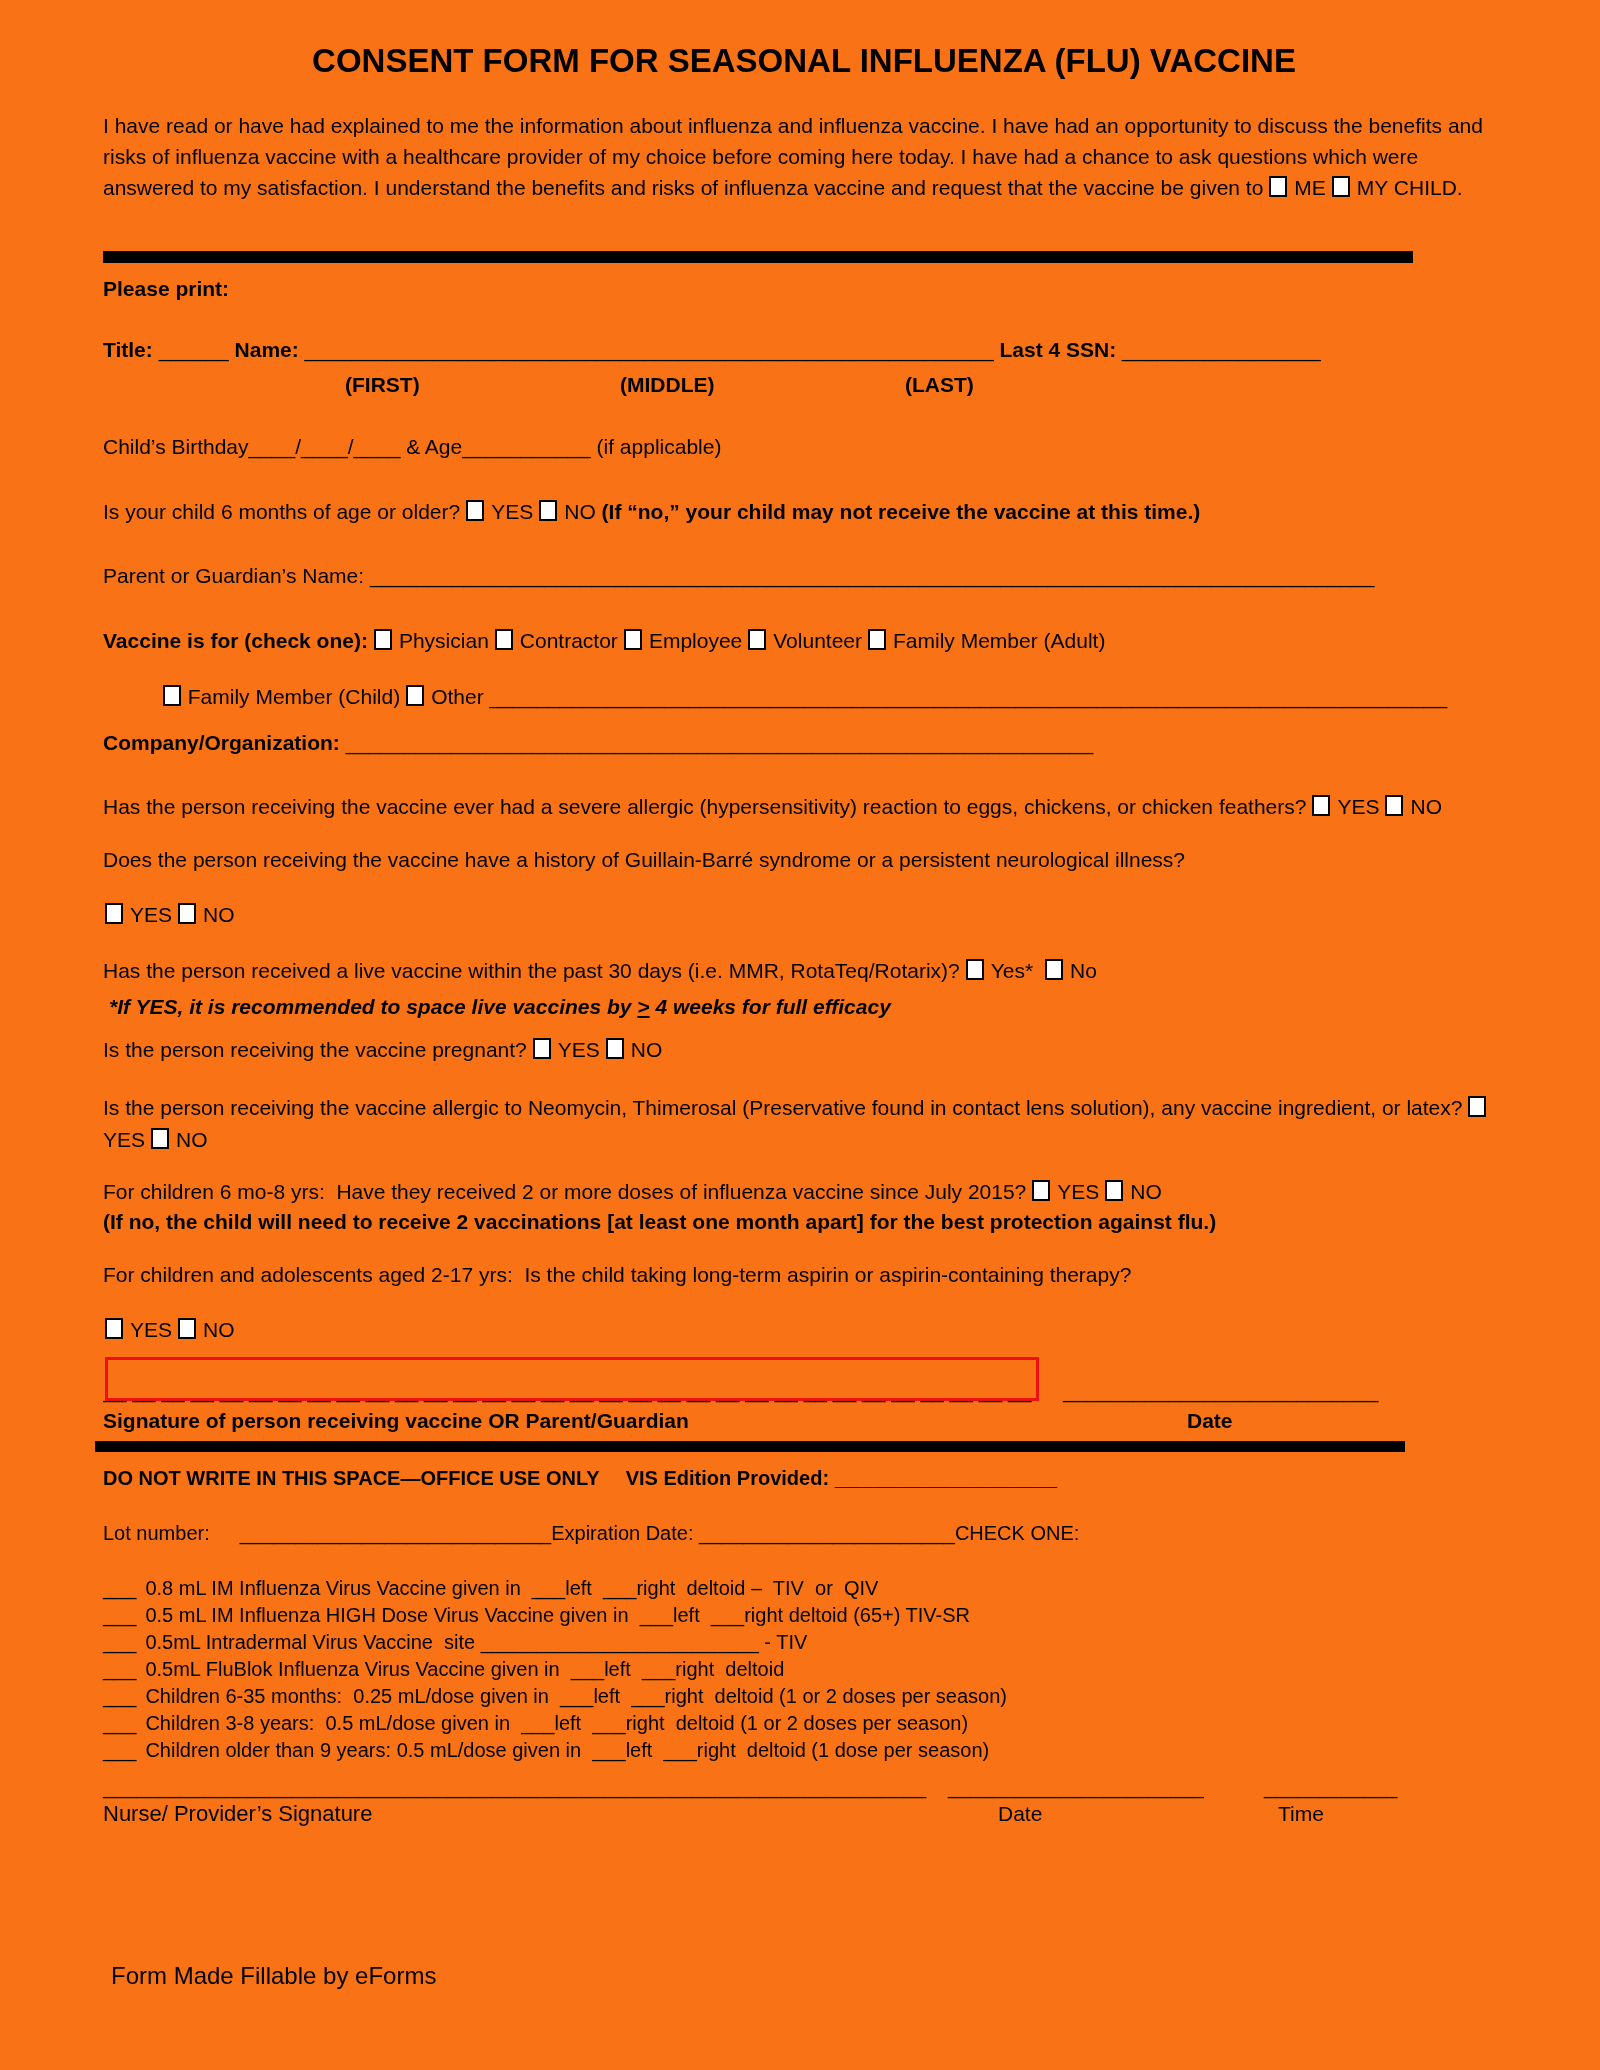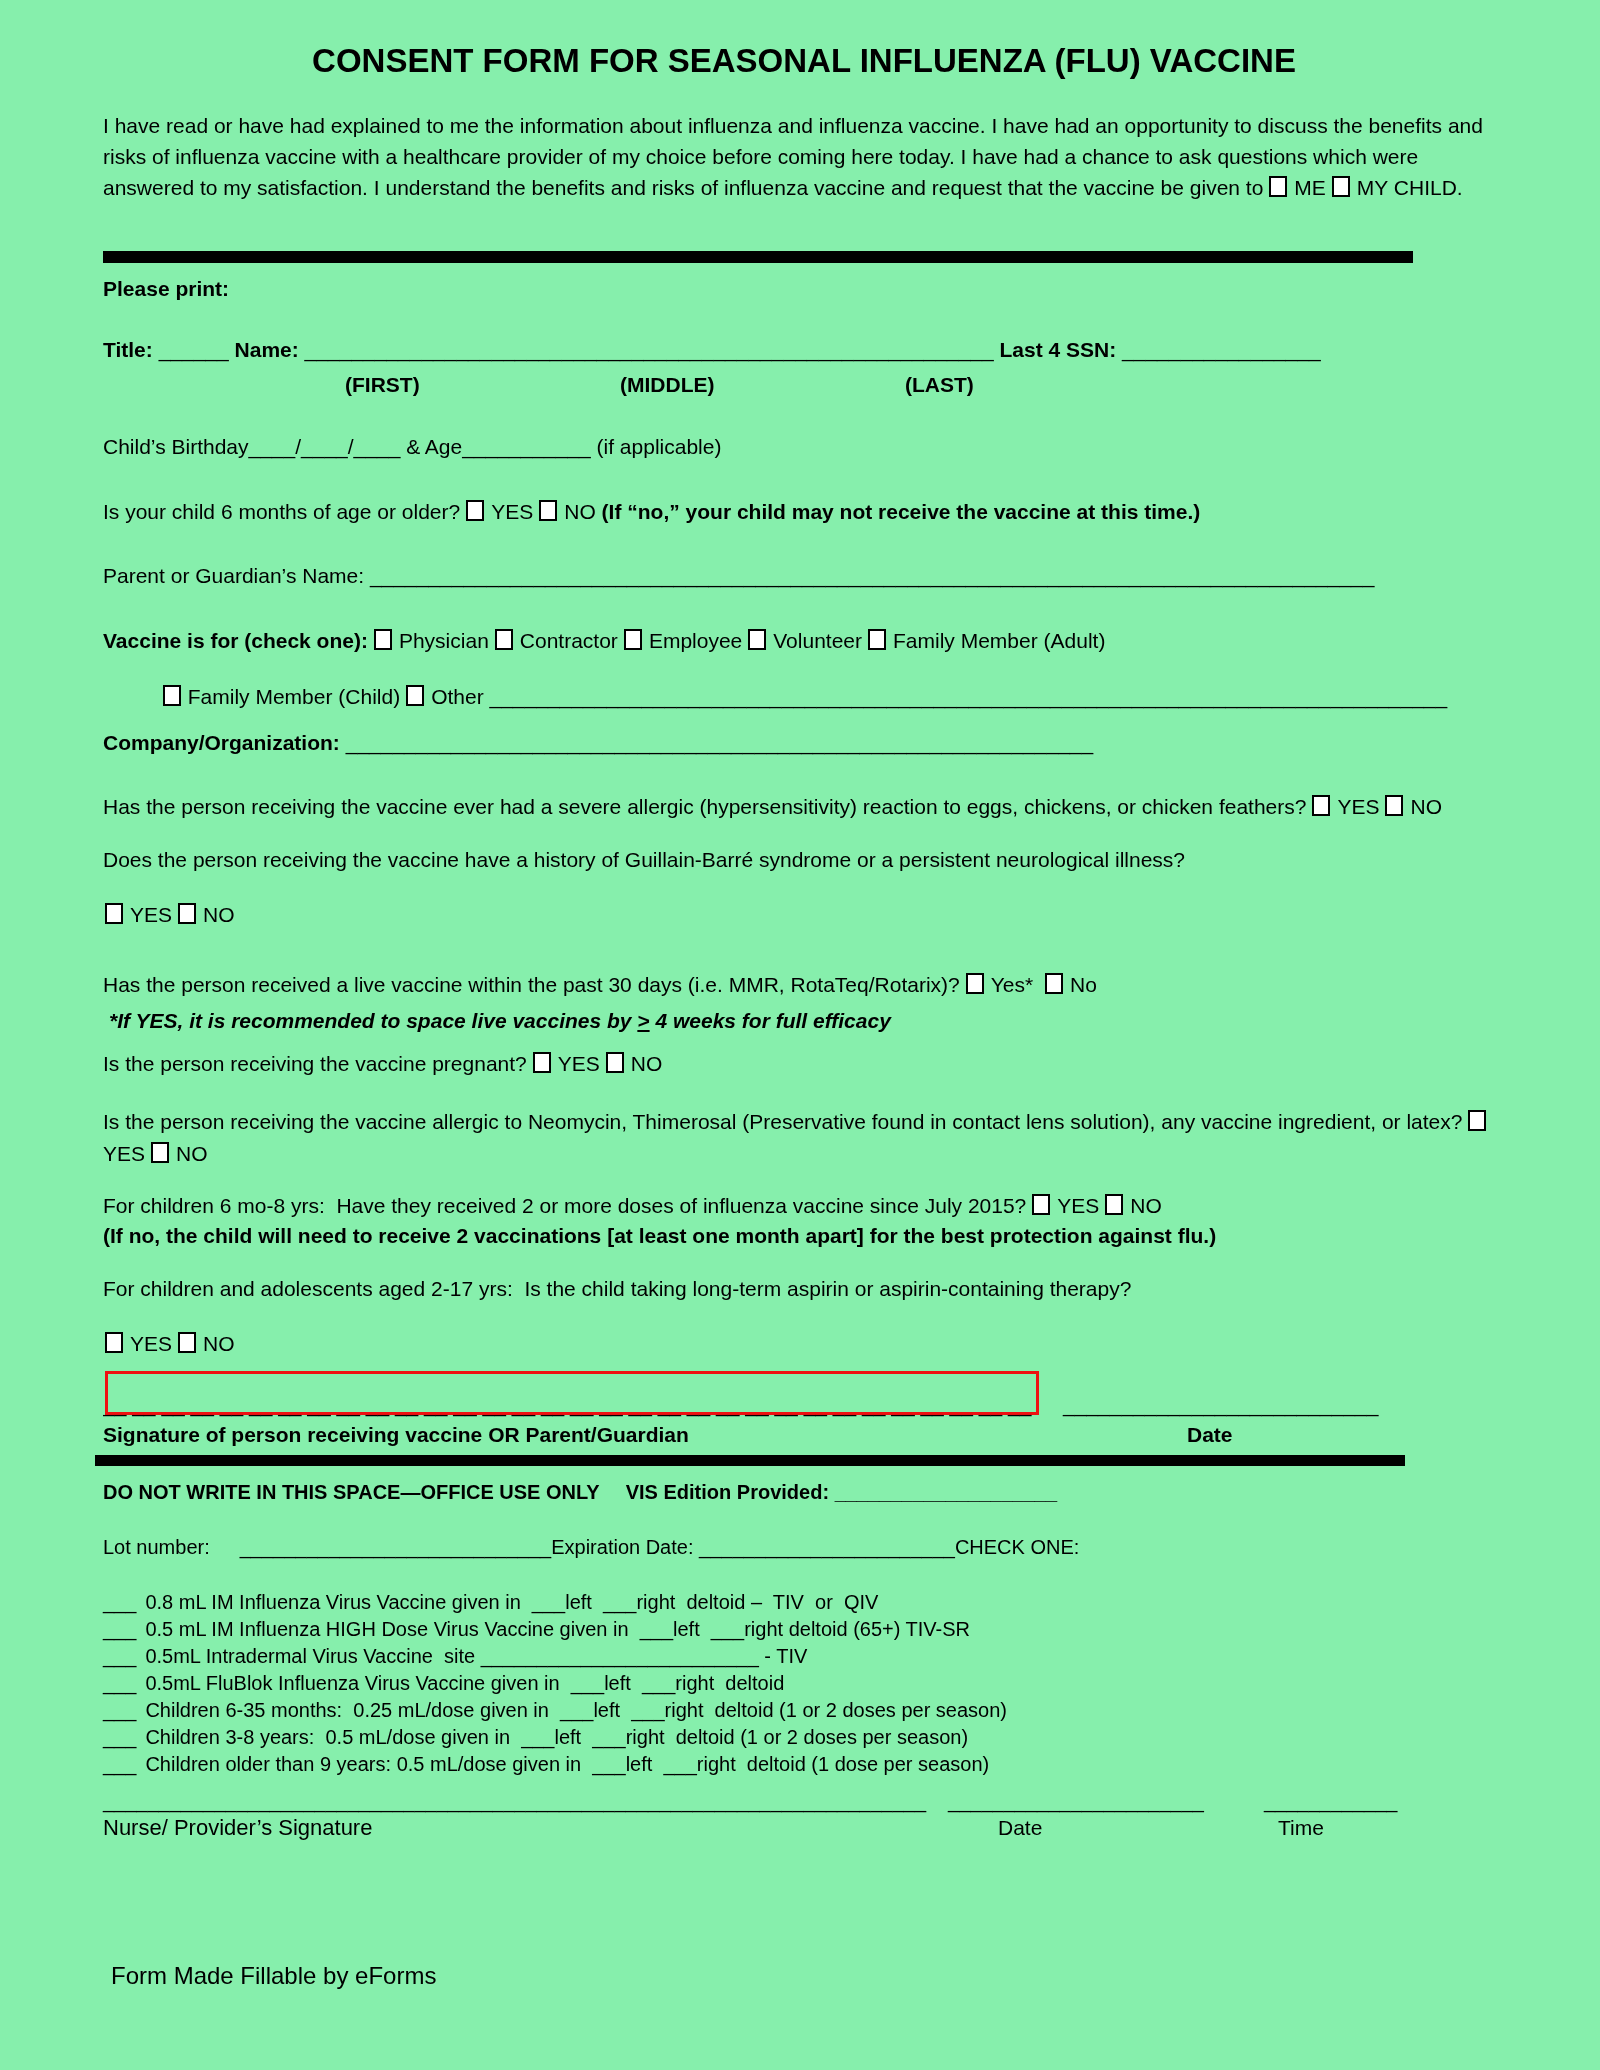--- a/index.html
+++ b/index.html
@@ -1,16 +1,16 @@
 <!DOCTYPE html>
 <html><head>
 <meta charset="utf-8">
 <style>
   html,body{margin:0;padding:0;background:#fff;}
-  .page{position:relative;width:1600px;height:2070px;background:#86efac;color:#000;
+  .page{position:relative;width:1600px;height:2070px;background:#f97316;color:#000;
         font-family:"Liberation Sans",sans-serif;font-size:21px;overflow:hidden;}
   .content{padding:0 95px 0 103px;}
   [data-bind]{white-space:pre-wrap;}
   .b{font-weight:bold;}
   h1{font-size:33px;font-weight:bold;text-align:center;margin:42px 0 0 0;}
   .intro{margin:30px 0 0 0;line-height:31px;max-width:1410px;}
   .bar{height:12px;background:#000;width:1310px;}
   .bar1{margin-top:48px;}
   .bar2{margin-top:7px;height:11px;margin-left:-8px;}
   .please{margin-top:13px;font-weight:bold;line-height:26px;}
@@ -23,21 +23,21 @@
   .birthday{margin-top:35px;}
   .childq{margin-top:39px;}
   .parentline{margin-top:37px;line-height:27px;}
   .vaccrow{margin-top:38px;line-height:27px;}
   .vaccrow2{margin-top:29px;line-height:27px;text-align:center;}
   .companyline{margin-top:19px;line-height:27px;}
   .q2{line-height:32px;max-width:1415px;}
   .eggs{margin-top:35px;}
   .guillain{margin-top:24px;}
   .yesno1{margin-top:29px;}
-  .live{margin-top:44px;}
+  .live{margin-top:30px;}
   .note{margin-top:10px;font-weight:bold;font-style:italic;padding-left:6px;}
   .note .sym{text-decoration:underline;}
   .pregnant{margin-top:17px;}
   .allergicq{margin-top:29px;}
   .childdoses{margin-top:17px;line-height:30px;}
   .aspirin{margin-top:25px;}
   .yesno2{margin-top:29px;}
   .sigarea{margin-top:12px;position:relative;height:52px;}
   .redbox{position:absolute;left:2px;top:2px;width:928px;height:38px;border:3px solid #ee1111;background:transparent;}
   .sigdashes{position:absolute;left:0;top:24px;width:950px;overflow:hidden;white-space:nowrap;}

